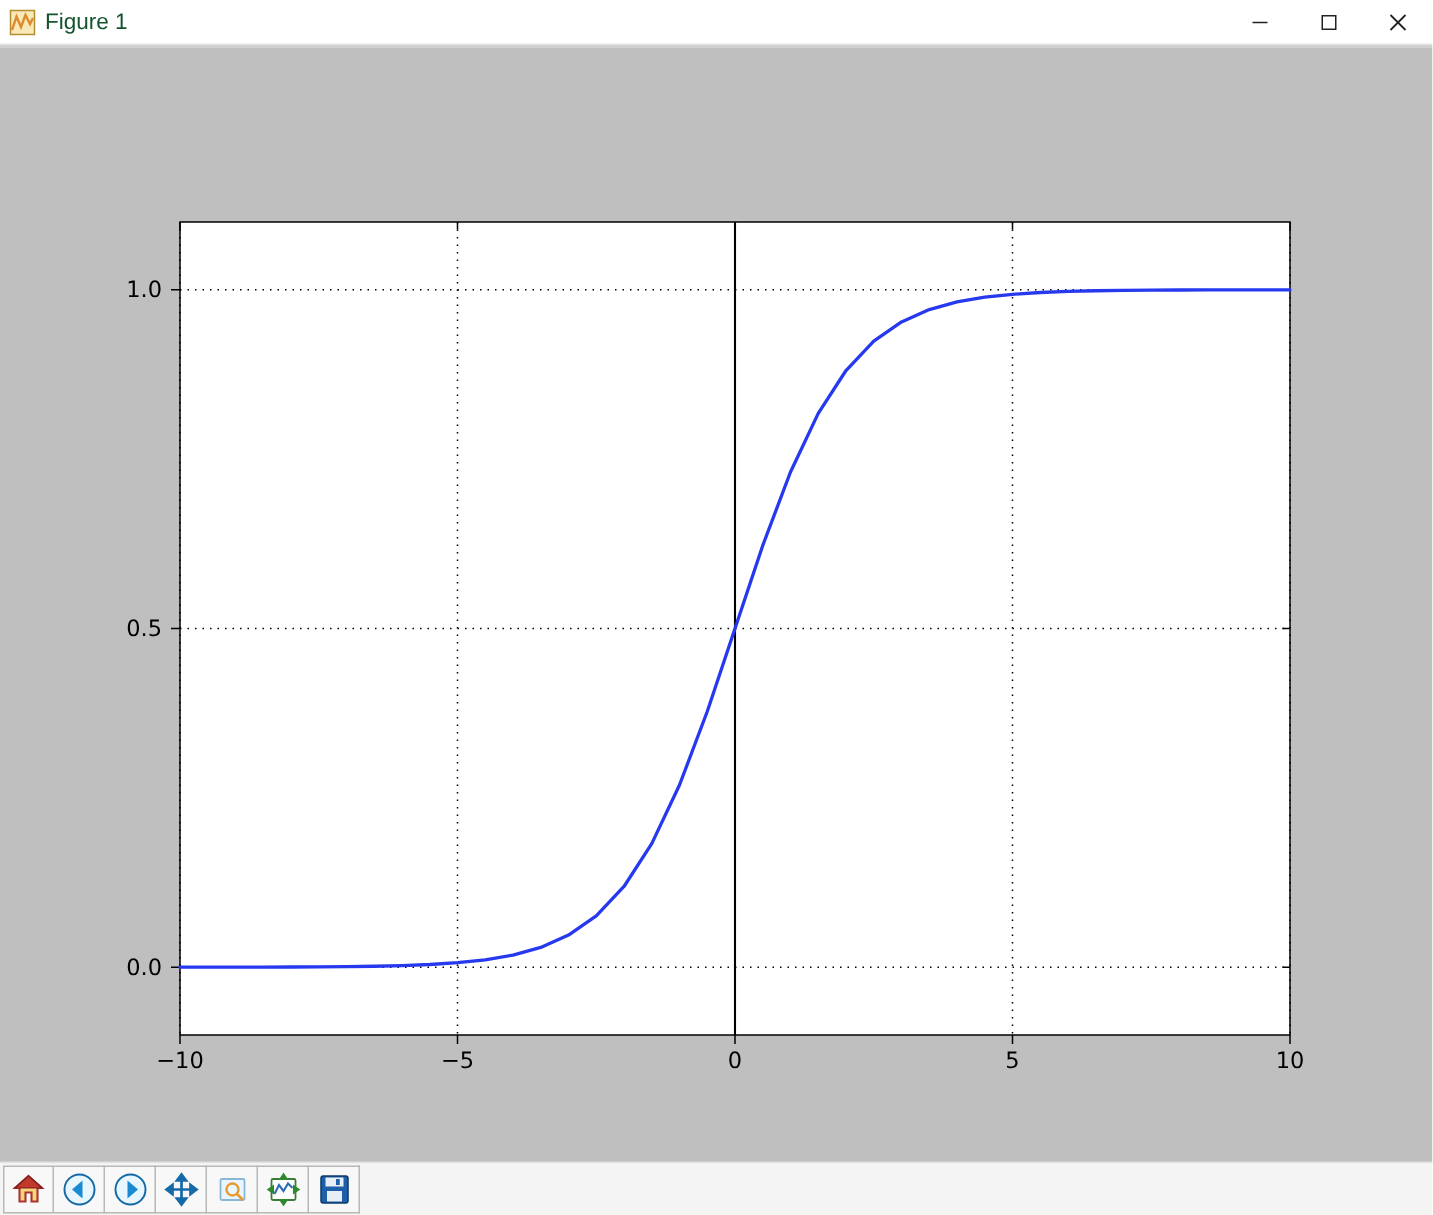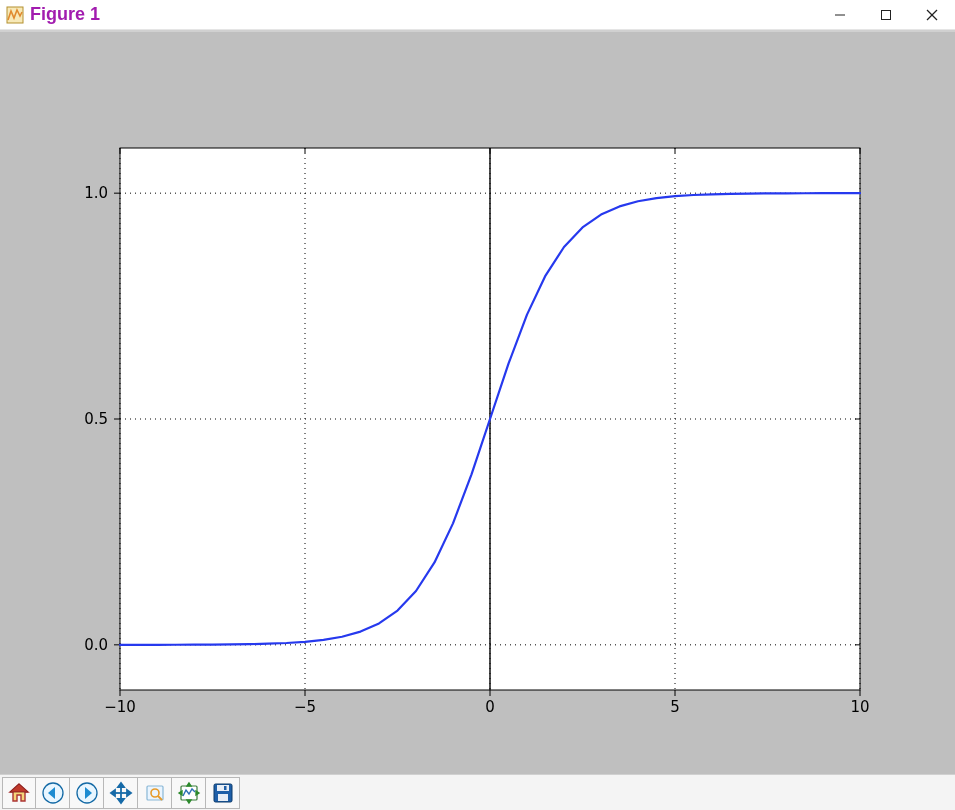--- a/index.html
+++ b/index.html
@@ -27,23 +27,22 @@
     padding-left: 6px;
     border-bottom: 1px solid #e5e5e5;
     box-sizing: border-box;
   }
   .titlebar .app-icon {
     width: 18px;
     height: 18px;
     margin-right: 6px;
   }
   .titlebar .title {
-    font-size: 18px;
-    color: #a21caf;
-    font-weight: bold;
+    font-size: 15px;
+    color: #14532d;
   }
   .titlebar .spacer { flex: 1; }
   .win-controls {
     display: flex;
     height: 100%;
   }
   .win-btn {
     width: 46px;
     height: 100%;
     display: flex;

